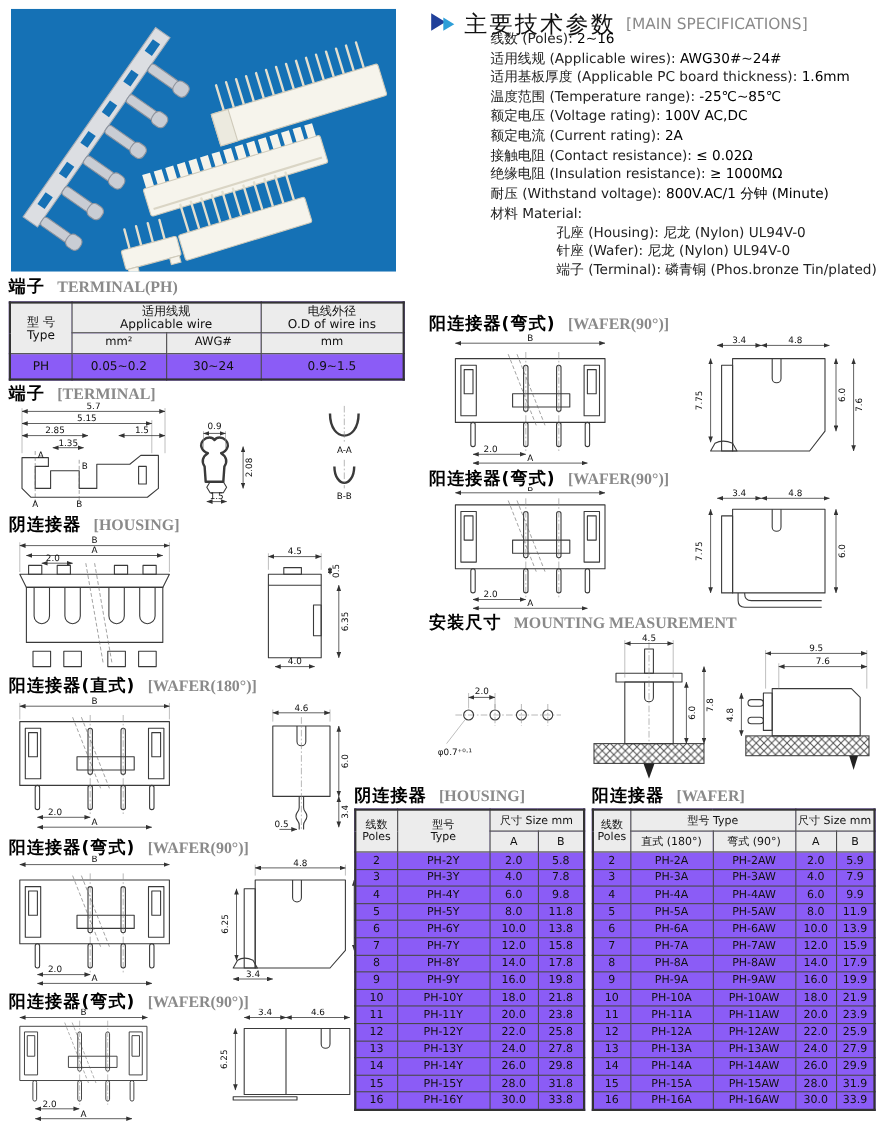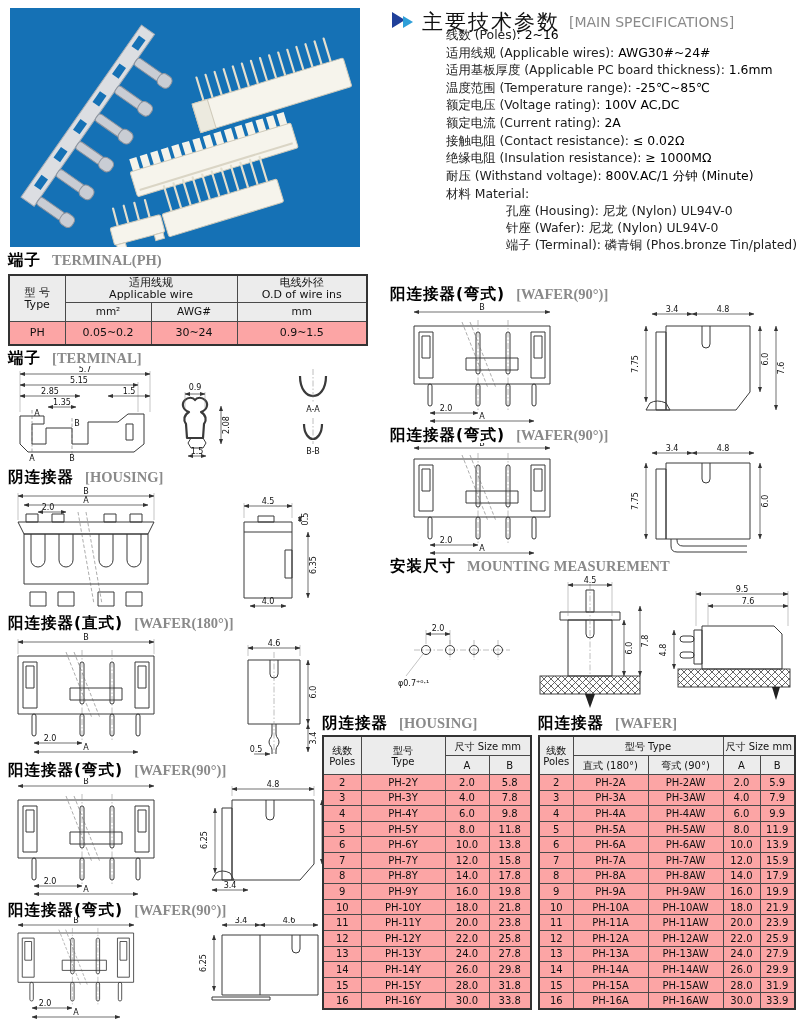--- a/index.html
+++ b/index.html
@@ -12,21 +12,21 @@
   #main-title{display:flex;align-items:center;gap:9px}
   #main-title .cn{font-size:21px;letter-spacing:2px}
   #main-title .en{font-size:14px;color:#8a8a8a}
   .tri{width:0;height:0;border-style:solid;display:inline-block}
   .tri1{border-width:8px 0 8px 13px;border-color:transparent transparent transparent #20409a}
   .tri2{border-width:6px 0 6px 10px;border-color:transparent transparent transparent #2e9fd8;margin-left:-2px}
   .spec-line{font-size:12.4px;line-height:17.6px;color:#222;white-space:nowrap}
   .spec-line .b{font-weight:normal;color:#000}
   .mat-label{font-size:12.4px;line-height:17.6px;color:#222}
   .mat-line{font-size:12.4px;line-height:17.2px;color:#222;margin-left:60px;white-space:nowrap}
-  table{border-collapse:collapse;table-layout:fixed;background:#fca5a5}
+  table{border-collapse:collapse;table-layout:fixed;background:#8b5cf6}
   .t{border:2px solid #333}
   .t th,.t td{border:1px solid #4a4a4a;text-align:center;vertical-align:middle;padding:1px 2px;line-height:1.1}
   .t th{background:#ececec;font-weight:normal}
   #terminal-table th{font-size:11px}
   #terminal-table td{font-size:11px;height:20px}
   #terminal-table .hr1 th{height:24px}
   #terminal-table .hr2 th{height:16px;font-size:10.5px}
   .dt th{font-size:10px;height:16px}
   .dt td{font-size:10px;height:14.6px;padding:0 2px}
   svg text{font-family:"DejaVu Sans",sans-serif}

